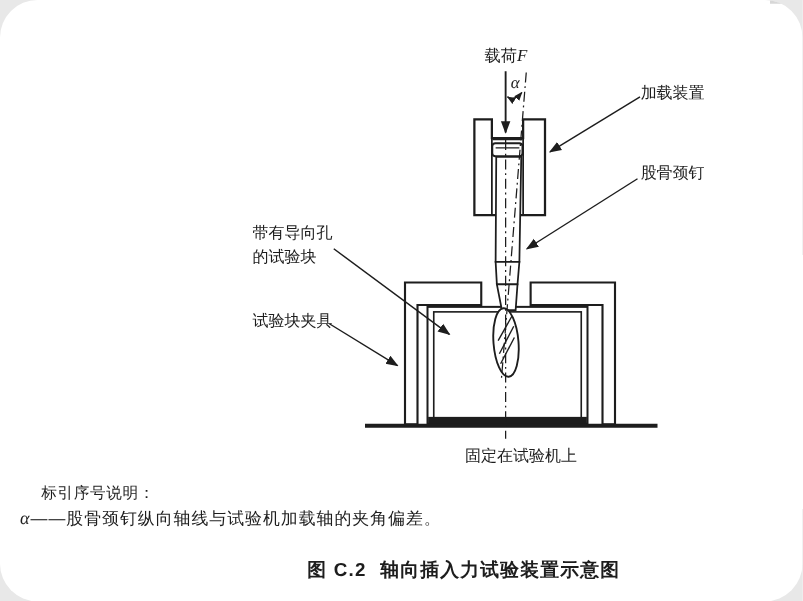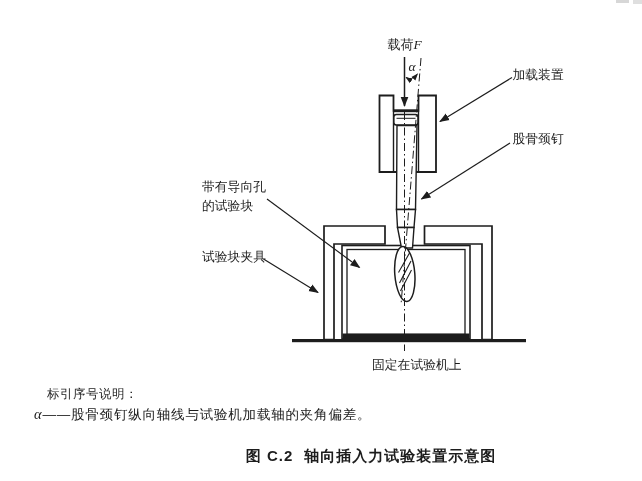--- a/index.html
+++ b/index.html
@@ -1,27 +1,27 @@
 <!DOCTYPE html>
 <html><head>
 <meta charset="utf-8">
 <style>
   html,body{margin:0;padding:0;background:#e8e8e8;}
   .page{
     position:relative;width:642px;height:481px;background:#ffffff;overflow:hidden;
-    font-family:"Liberation Sans",sans-serif;color:#1d1d1d;
+    font-family:"Liberation Sans",sans-serif;color:#1d1d1d;border-radius:30px;
   }
   .page svg{position:absolute;left:0;top:0;}
   svg text{fill:#1d1d1d;font-family:"Liberation Sans",sans-serif;}
   .sym{font-family:"Liberation Serif",serif;font-style:italic;}
   .note-heading{
-    position:absolute;left:47px;top:386px;font-size:12.5px;letter-spacing:.5px;
+    position:absolute;left:33px;top:386px;font-size:12.5px;letter-spacing:.5px;
   }
   .note-line{
-    position:absolute;left:34px;top:406px;font-size:13.5px;letter-spacing:.8px;white-space:nowrap;
+    position:absolute;left:16px;top:406px;font-size:13.5px;letter-spacing:.8px;white-space:nowrap;
   }
   .note-line .sym{font-size:14.5px;}
   .caption{
     position:absolute;left:371px;top:447px;transform:translateX(-50%);
     font-weight:700;font-size:15px;letter-spacing:1px;white-space:nowrap;
   }
   .caption .cap-num{margin-right:11px;}
   .smudge{position:absolute;background:#c9c9c9;}
   .smudge.s1{left:616px;top:0;width:13px;height:3px;opacity:.75;}
   .smudge.s2{left:633px;top:0;width:9px;height:4px;opacity:.6;}

